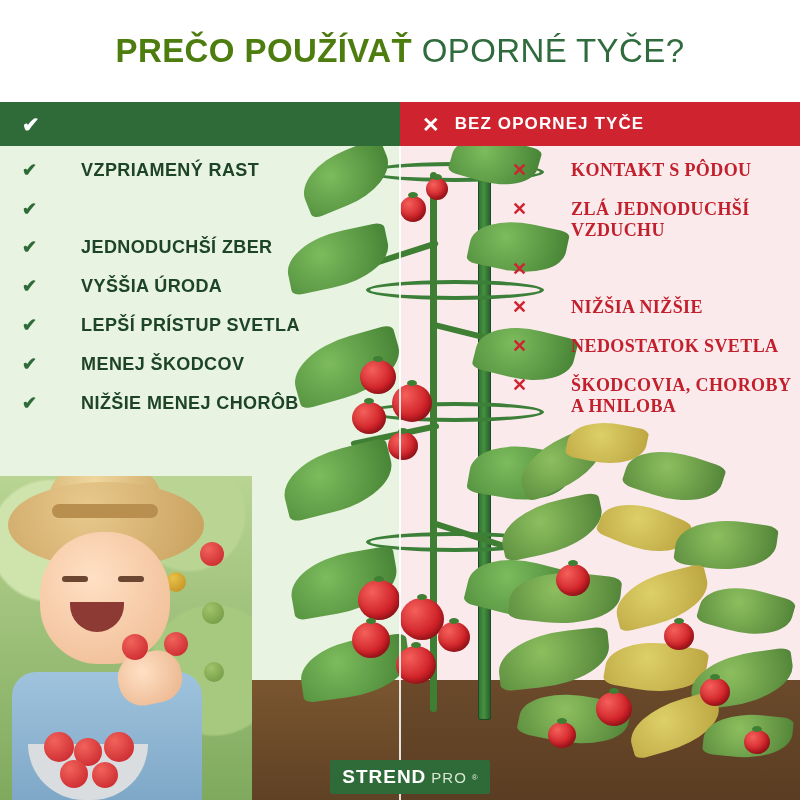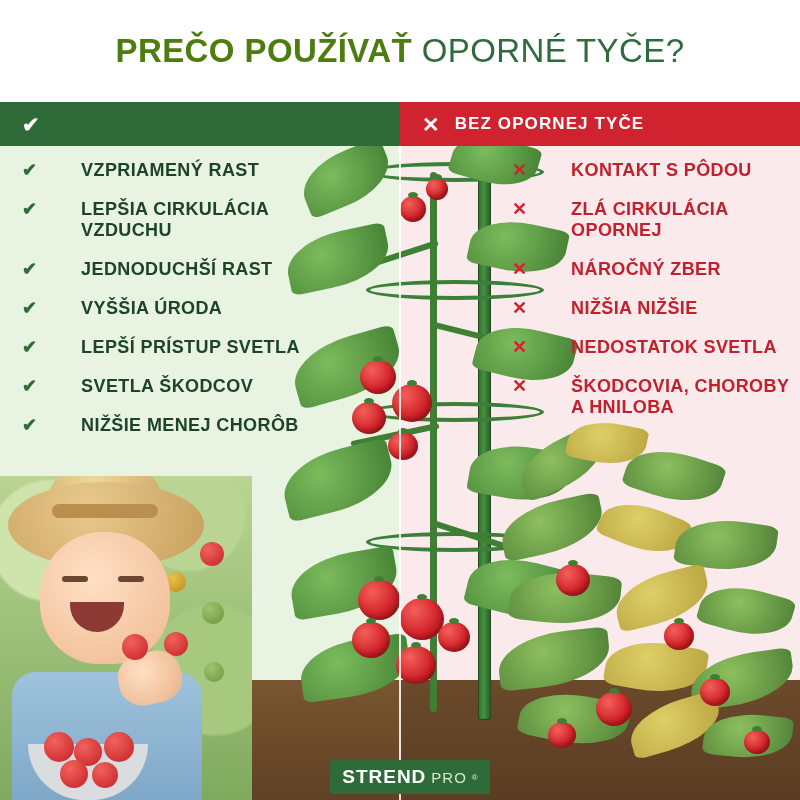--- a/index.html
+++ b/index.html
@@ -46,21 +46,21 @@
 
   .item{
     display:flex;align-items:flex-start;gap:12px;
     margin-bottom:18px;
   }
   .item .mark{font-size:18px;line-height:20px;font-weight:bold;flex:0 0 auto;}
   .item .txt{font-size:18px;font-weight:bold;letter-spacing:.4px;line-height:21px;margin-left:32px;}
   .list-left .mark{color:#2e6b38;}
   .list-left .txt{color:#1d4427;}
   .list-right .mark{color:#cf2430;}
-  .list-right .txt{color:#c2202c;}
+  .list-right .txt{color:#c2202c;font-family:Liberation Serif, serif;}
   .list-right .item{padding-left:0;margin-left:116px;}
 
   
   .list-right{left:400px;width:400px;}
   .list-right .item{margin-left:112px;}
 
   
   .art{position:absolute;left:0;top:102px;width:800px;height:698px;z-index:3;}
 
   .ground{
@@ -253,56 +253,54 @@
     <span>BEZ OPORNEJ TYČE</span>
   </div>
 
   <div class="list list-left">
     <div class="item">
       <span class="mark">✔</span>
       <span class="txt">VZPRIAMENÝ RAST</span>
     </div>
     <div class="item">
       <span class="mark">✔</span>
-      <span class="txt">LEPŠIA CIRKULÁCIA VZDUCHU</span>
-    </div>
-    <div class="item">
-      <span class="mark">✔</span>
-      <span class="txt">JEDNODUCHŠÍ RAST</span>
+    </div>
+    <div class="item">
+      <span class="mark">✔</span>
+      <span class="txt">JEDNODUCHŠÍ ZBER</span>
     </div>
     <div class="item">
       <span class="mark">✔</span>
       <span class="txt">VYŠŠIA ÚRODA</span>
     </div>
     <div class="item">
       <span class="mark">✔</span>
       <span class="txt">LEPŠÍ PRÍSTUP SVETLA</span>
     </div>
     <div class="item">
       <span class="mark">✔</span>
-      <span class="txt">SVETLA ŠKODCOV</span>
+      <span class="txt">MENEJ ŠKODCOV</span>
     </div>
     <div class="item">
       <span class="mark">✔</span>
       <span class="txt">NIŽŠIE MENEJ CHORÔB</span>
     </div>
   </div>
 
   <div class="list list-right">
     <div class="item">
       <span class="mark">✕</span>
       <span class="txt">KONTAKT S PÔDOU</span>
     </div>
     <div class="item">
       <span class="mark">✕</span>
-      <span class="txt">ZLÁ CIRKULÁCIA OPORNEJ</span>
-    </div>
-    <div class="item">
-      <span class="mark">✕</span>
-      <span class="txt">NÁROČNÝ ZBER</span>
+      <span class="txt">ZLÁ JEDNODUCHŠÍ VZDUCHU</span>
+    </div>
+    <div class="item">
+      <span class="mark">✕</span>
     </div>
     <div class="item">
       <span class="mark">✕</span>
       <span class="txt">NIŽŠIA NIŽŠIE</span>
     </div>
     <div class="item">
       <span class="mark">✕</span>
       <span class="txt">NEDOSTATOK SVETLA</span>
     </div>
     <div class="item">

